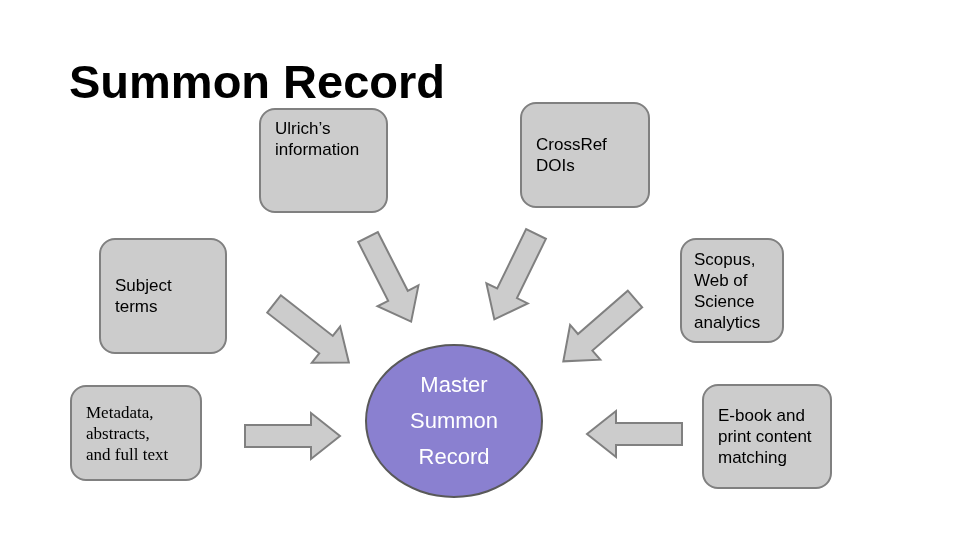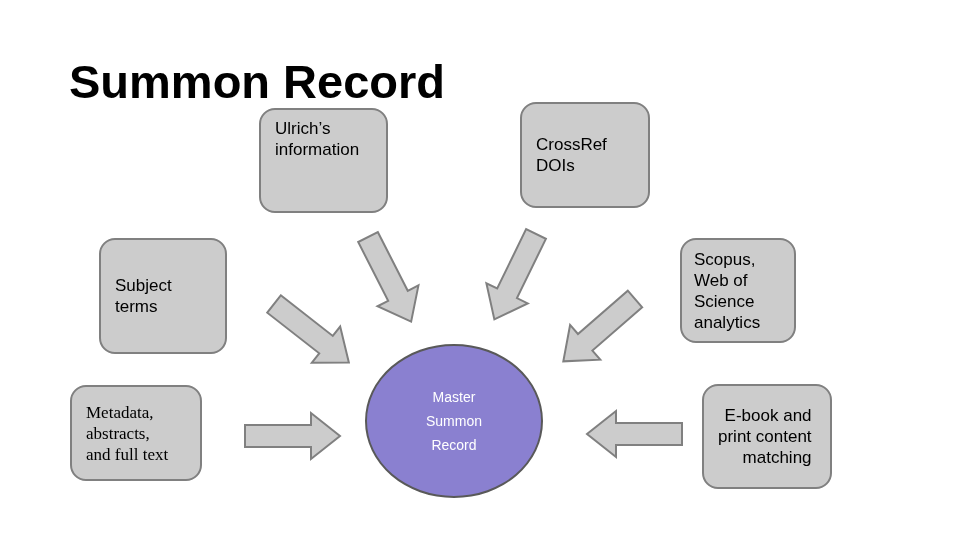--- a/index.html
+++ b/index.html
@@ -38,23 +38,23 @@
     font-size: 17px;
     line-height: 21px;
     color: #000000;
   }
   .node .node-label { white-space: pre-line; }
   .node.align-top { align-items: flex-start; padding-top: 8px; }
 
   .box-ulrichs   { left: 259px; top: 108px; width: 129px; height: 105px; }
   .box-crossref  { left: 520px; top: 102px; width: 130px; height: 106px; }
   .box-subject   { left:  99px; top: 238px; width: 128px; height: 116px; }
-  .box-scopus    { left: 680px; top: 238px; width: 116px; height: 105px; padding: 21px 12px; }
+  .box-scopus    { left: 680px; top: 238px; width: 104px; height: 105px; padding: 21px 12px; }
   .box-metadata  { left:  70px; top: 385px; width: 132px; height: 96px; font-family: Liberation Serif, serif; }
-  .box-ebook     { left: 702px; top: 384px; width: 130px; height: 105px; text-align: right; }
+  .box-ebook     { left: 702px; top: 384px; width: 130px; height: 105px; }
 
   .arrow {
     position: absolute;
     width: 96px;
     height: 48px;
     transform-origin: 0 24px;
     overflow: visible;
   }
   .arrow polygon {
     fill: var(--arrow-fill, #cccccc);
@@ -79,22 +79,22 @@
     background: var(--center-fill, #8a80d0);
     border: 2px solid var(--center-border, #595959);
     border-radius: 50%;
     display: flex;
     align-items: center;
     justify-content: center;
     text-align: center;
   }
   .center-label {
     color: var(--center-text, #ffffff);
-    font-size: 14px;
-    line-height: 24px;
+    font-size: 22px;
+    line-height: 36px;
     white-space: pre-line;
   }
 </style>
 </head>
 <body>
 
 <div class="slide">
 
   <h1 class="title">Summon Record</h1>
 

